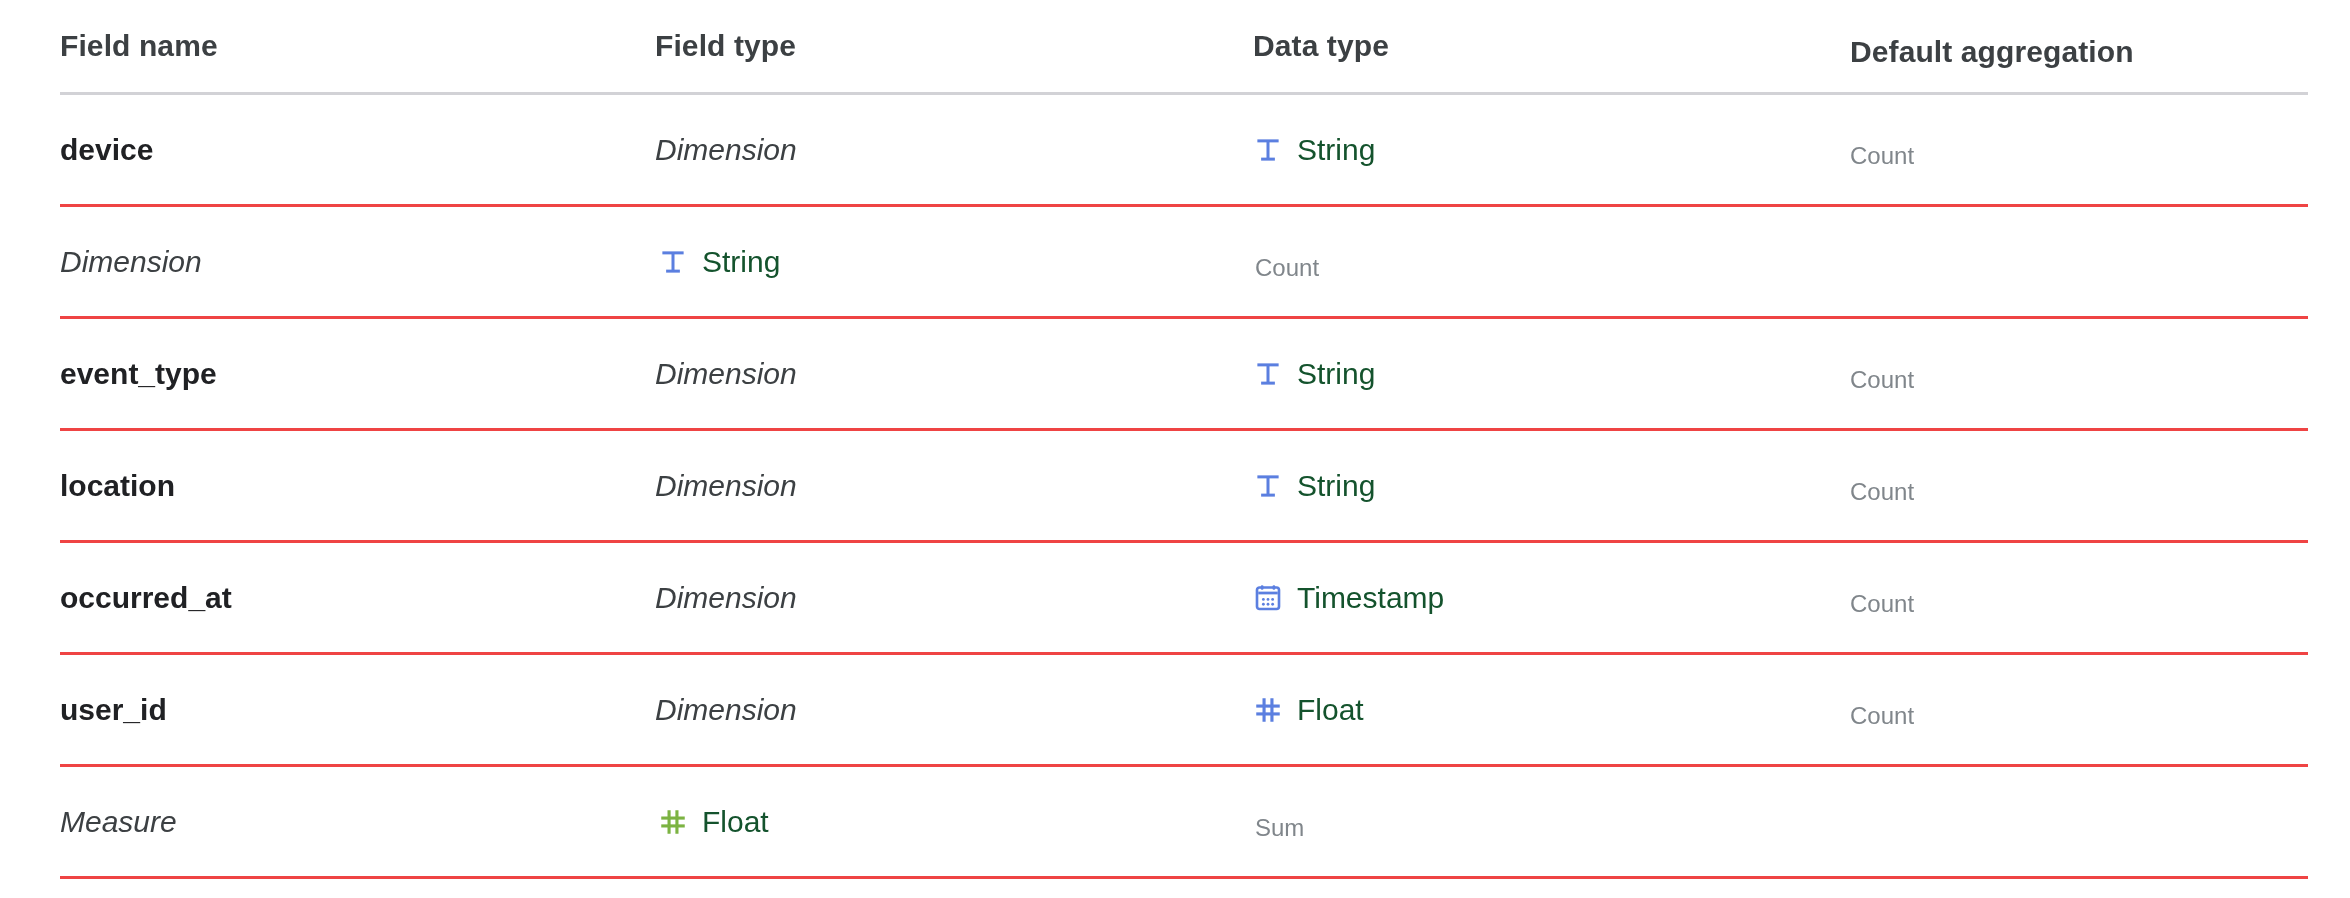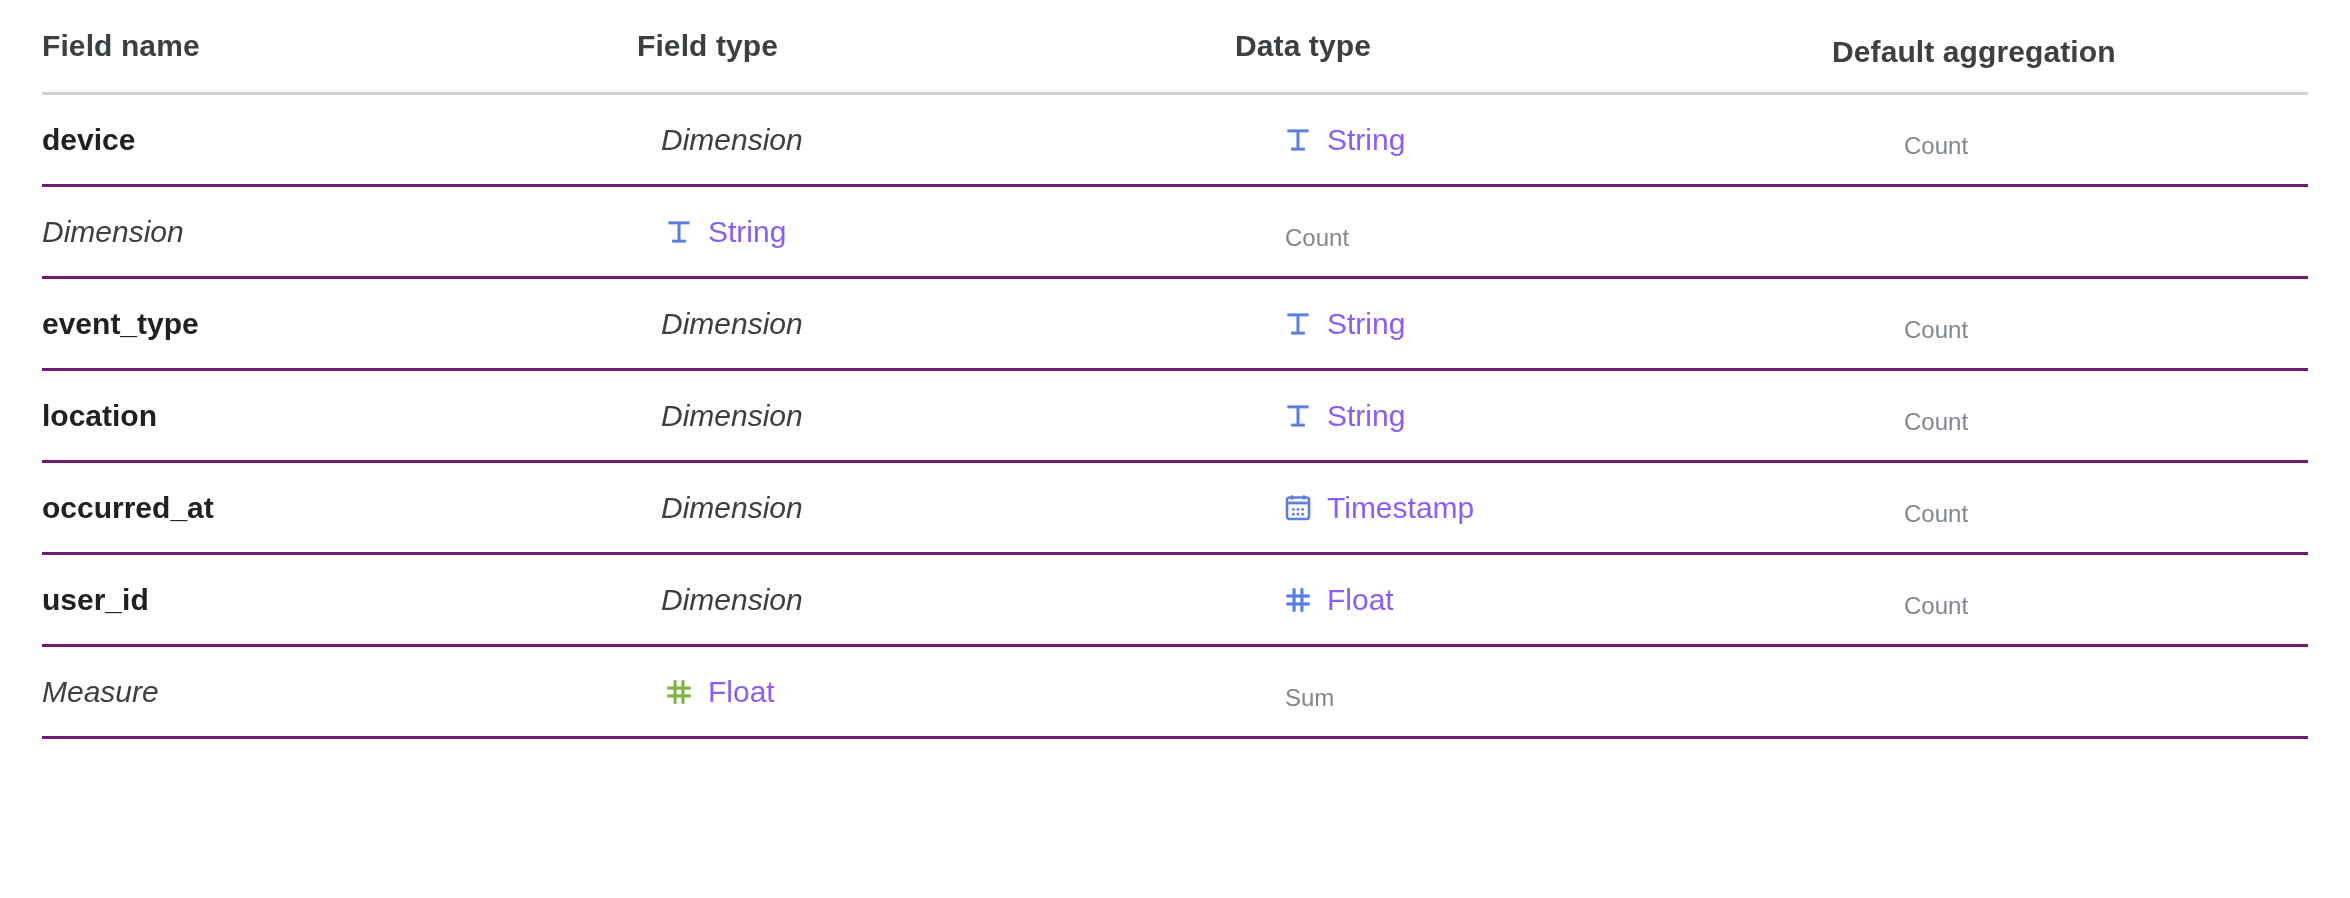--- a/index.html
+++ b/index.html
@@ -12,21 +12,21 @@
     width: 2350px;
     height: 898px;
     overflow: hidden;
     font-family: "Liberation Sans", sans-serif;
     -webkit-font-smoothing: antialiased;
   }
 
   .schema-table {
     width: 2350px;
     box-sizing: border-box;
-    padding: 0 42px 0 42px;
+    padding: 0 42px 0 60px;
   }
 
   .row {
     display: flex;
     align-items: center;
     width: 100%;
     box-sizing: border-box;
   }
 
   
@@ -37,23 +37,22 @@
   .header-cell {
     font-size: 30px;
     font-weight: bold;
     color: #3c4043;
     letter-spacing: 0.1px;
     white-space: nowrap;
   }
 
   
   .data-row {
-    height: 92px;
-    border-bottom: 3px solid #701a75;
-    gap: 24px;
+    height: 112px;
+    border-bottom: 3px solid #ef4444;
   }
 
   
   .col-field-name   { width: 595px; flex: 0 0 595px; }
   .col-field-type   { width: 598px; flex: 0 0 598px; }
   .col-data-type    { width: 597px; flex: 0 0 597px; }
   .col-default-agg  { flex: 1 1 auto; margin-top: 12px; }
 
   .cell-field-name {
     font-size: 30px;
@@ -76,21 +75,21 @@
   }
 
   .data-type-wrap {
     display: flex;
     align-items: center;
     gap: 14px;
   }
   .data-type-label {
     font-size: 30px;
     font-weight: normal;
-    color: #8b5cf6;
+    color: #14532d;
     white-space: nowrap;
   }
   .type-icon {
     width: 30px;
     height: 30px;
     flex: 0 0 30px;
     display: inline-flex;
     align-items: center;
     justify-content: center;
   }

